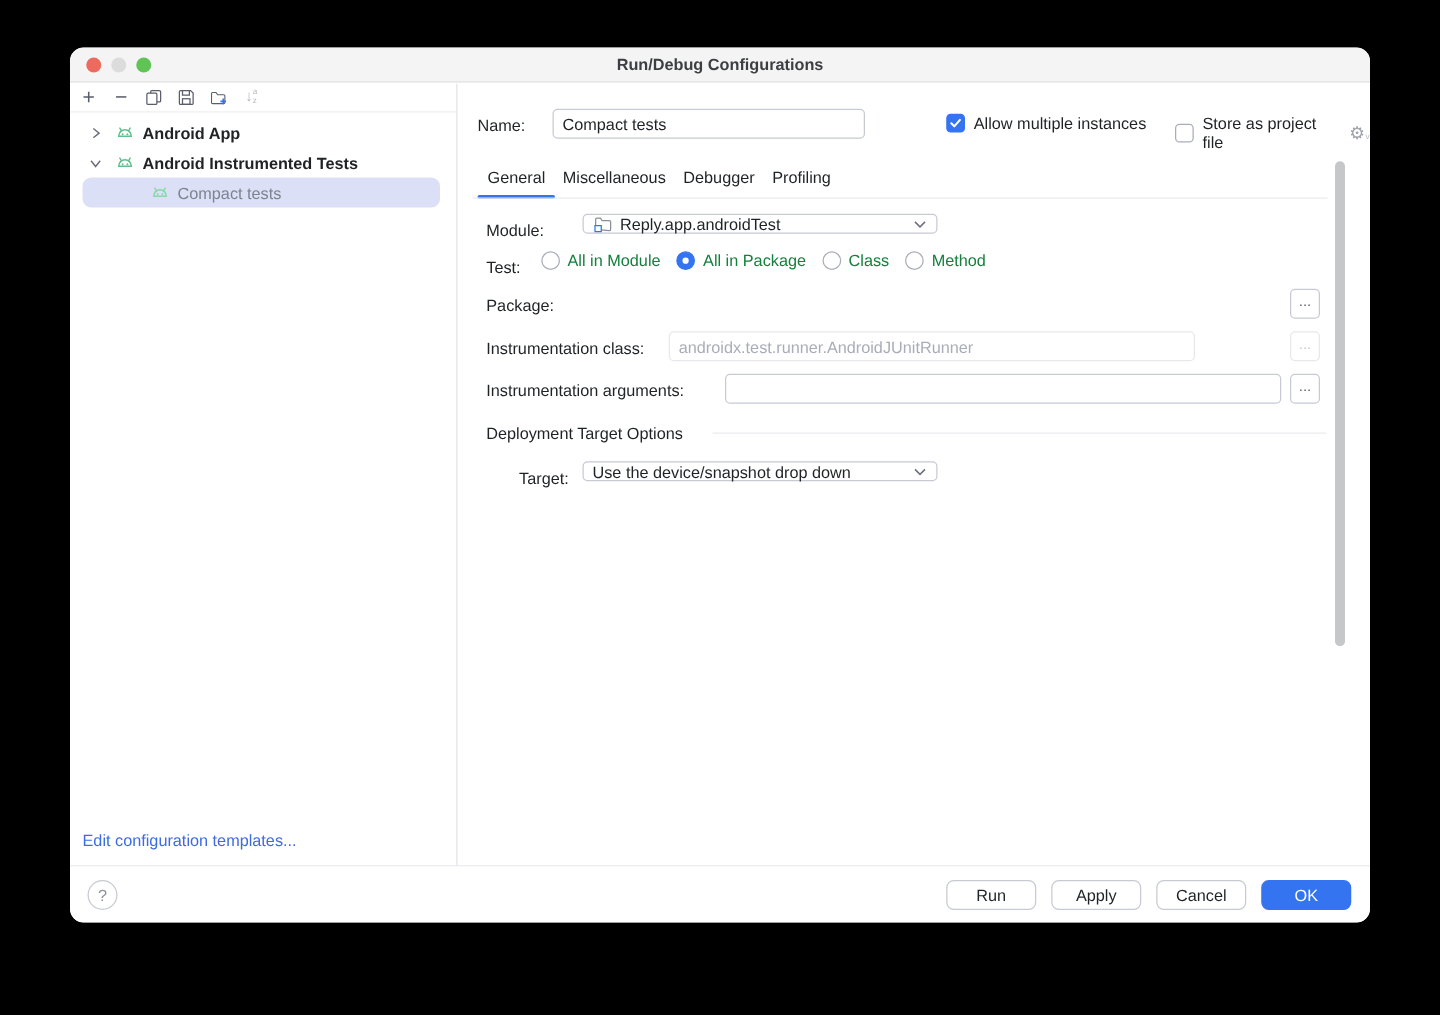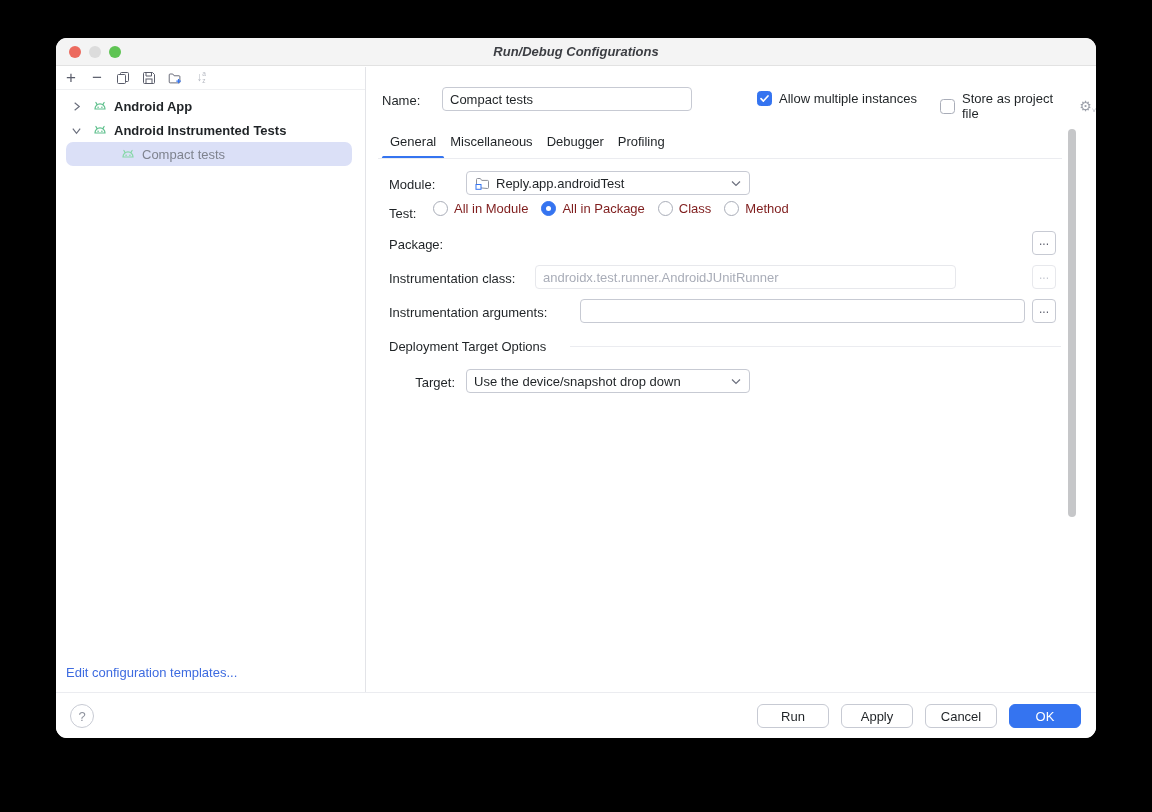--- a/index.html
+++ b/index.html
@@ -9,21 +9,21 @@
   .window {
     position:absolute; left:56px; top:38px; width:1040px; height:700px;
     background:#fff; border-radius:11px; overflow:hidden;
     box-shadow:0 22px 70px rgba(0,0,0,.55);
   }
 
   
   .titlebar {
     position:absolute; left:0; top:0; width:100%; height:28px;
     background:#f4f4f4; border-bottom:1px solid #e2e2e2;
-    display:flex; align-items:center; justify-content:center;font-style:italic;
+    display:flex; align-items:center; justify-content:center;
   }
   .titlebar .title { font-size:13px; font-weight:700; color:#3c3e43; }
   .traffic { position:absolute; left:13px; top:8px; display:flex; gap:8px; }
   .light { width:12px; height:12px; border-radius:50%; }
   .light.red { background:#ec6a5e; }
   .light.gray { background:#dcdcdc; }
   .light.green { background:#5fc454; }
 
   
   .sidebar {
@@ -74,27 +74,27 @@
 
   .tabs { position:absolute; left:23px; top:62px; height:30px; display:flex; gap:14px; }
   .tab { position:relative; font-size:13px; color:#1f2326; line-height:26px; cursor:pointer; }
   .tab.active::after {
     content:""; position:absolute; left:-8px; right:-8px; bottom:0; height:3px;
     background:#3574f0; border-radius:2px;
   }
   .tabline { position:absolute; left:11px; top:91px; width:684px; height:1px; background:#ebecf0; }
 
   .select {
-    position:absolute; height:24px; border:1px solid #c7cad3; border-radius:4px; background:#fff;
+    position:absolute; height:16px; border:1px solid #c7cad3; border-radius:4px; background:#fff;
     display:flex; align-items:center; padding:0 8px 0 7px; font-size:13px; color:#1f2326; cursor:pointer;
   }
   .select .chevdown { margin-left:auto; display:flex; }
   .select .micon { margin-right:6px; display:flex; }
 
-  .radiogroup { position:absolute; display:flex; align-items:center; gap:13px; font-size:13px; color:#7f1d1d; }
+  .radiogroup { position:absolute; display:flex; align-items:center; gap:13px; font-size:13px; color:#15803d; }
   .radioitem { display:flex; align-items:center; gap:6px; }
   .rdot { width:15px; height:15px; border-radius:50%; border:1px solid #a9adb8; background:#fff; flex:none;
           display:flex; align-items:center; justify-content:center; }
   .rdot.checked { background:#3574f0; border-color:#3574f0; }
   .rdot.checked::after { content:""; width:5px; height:5px; border-radius:50%; background:#fff; }
 
   .morebtn {
     position:absolute; width:24px; height:24px; border:1px solid #c7cad3; border-radius:4px; background:#fff;
     font-size:12px; color:#5a5d6b; display:flex; align-items:center; justify-content:center; cursor:pointer;
     padding-bottom:5px;

